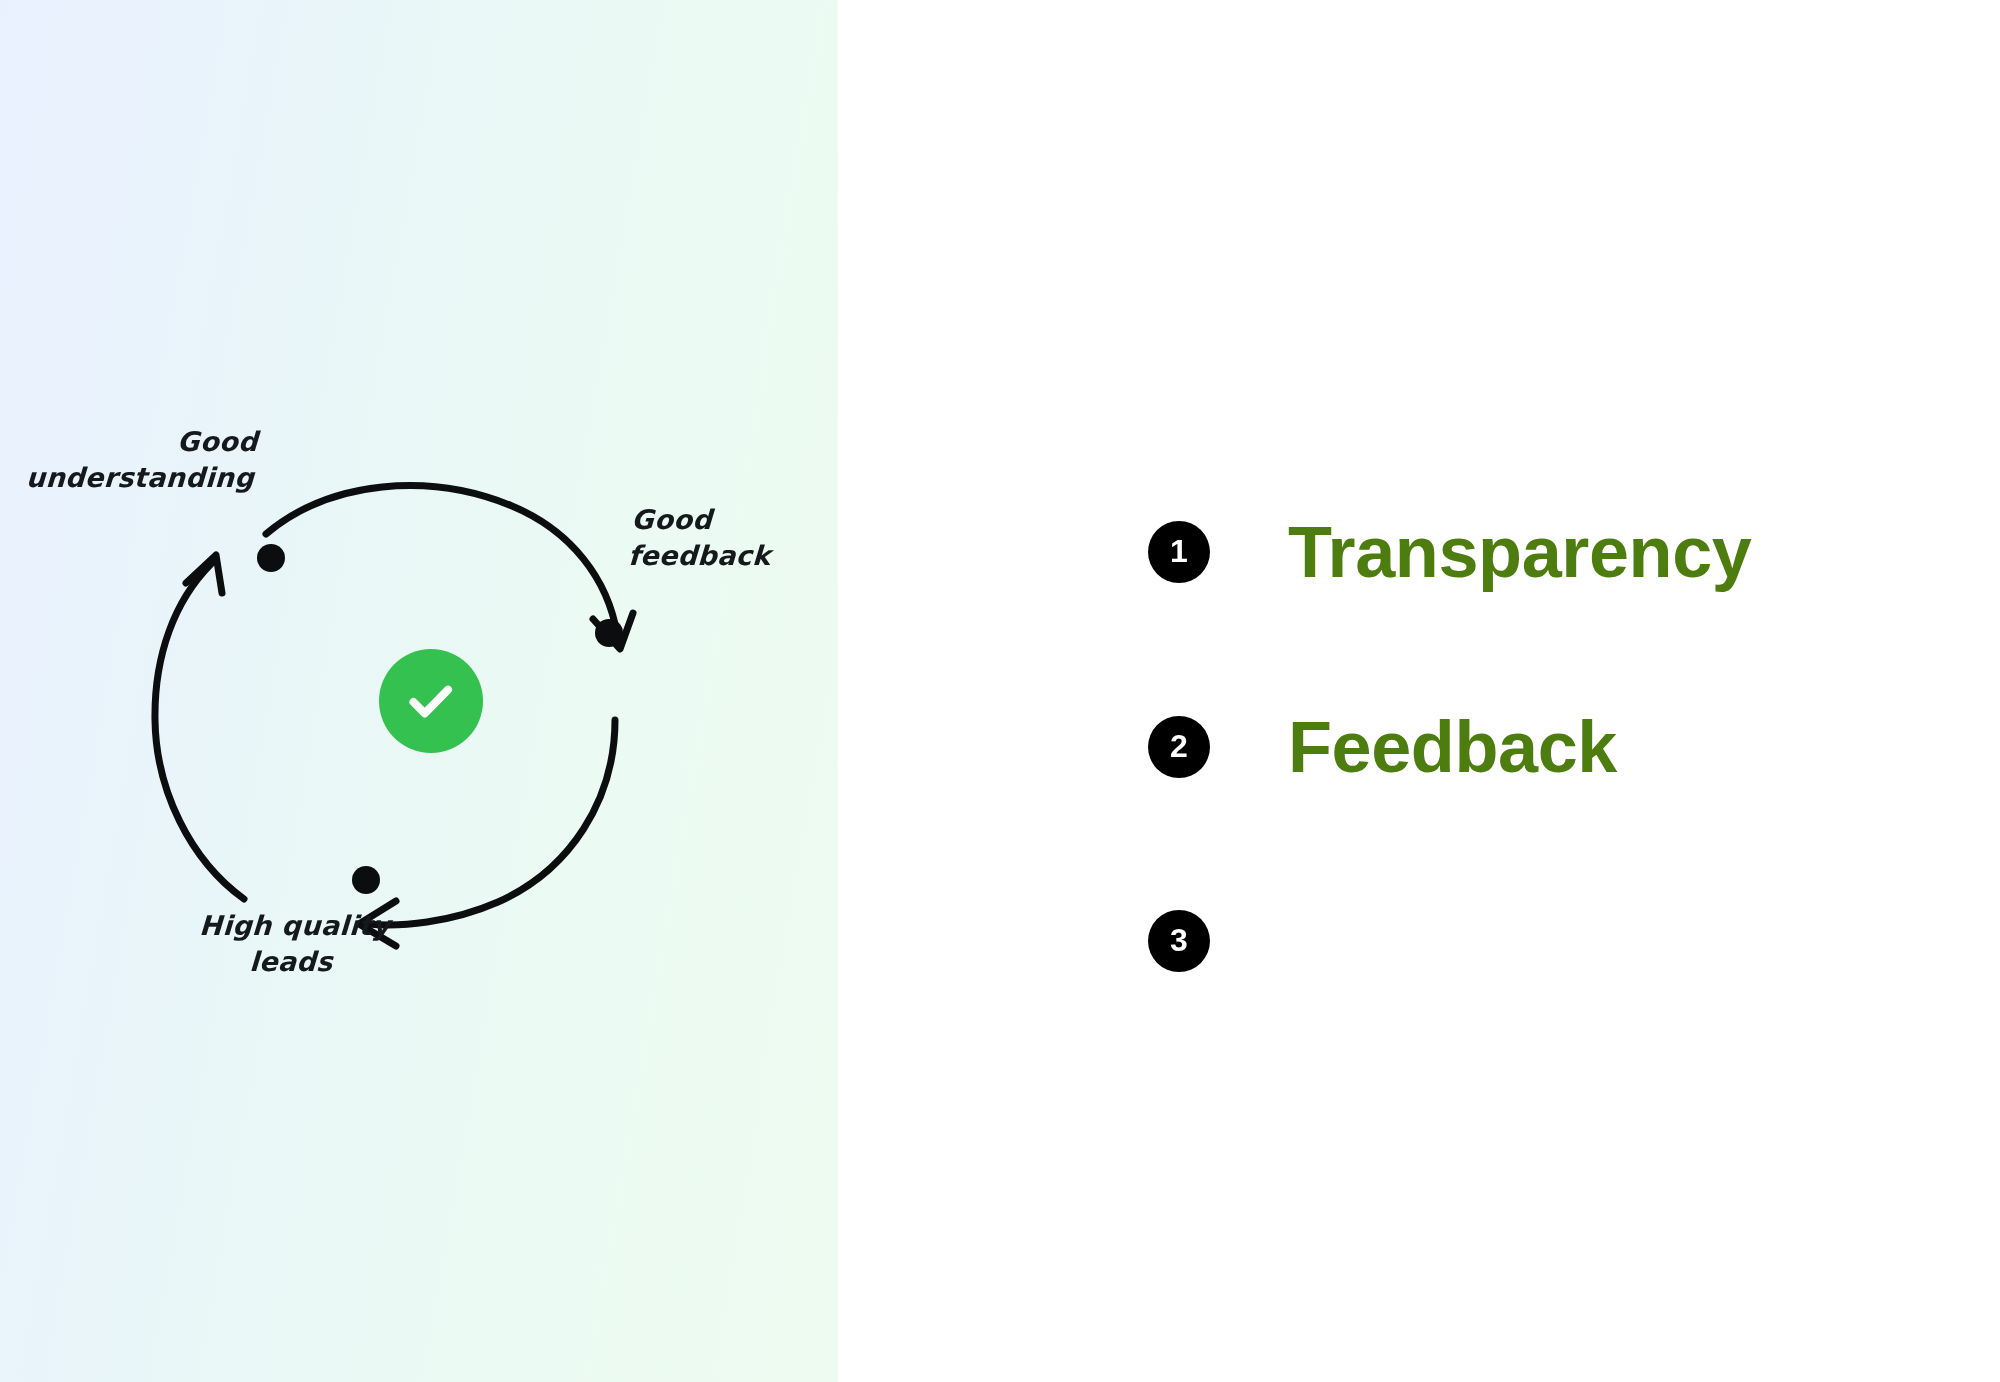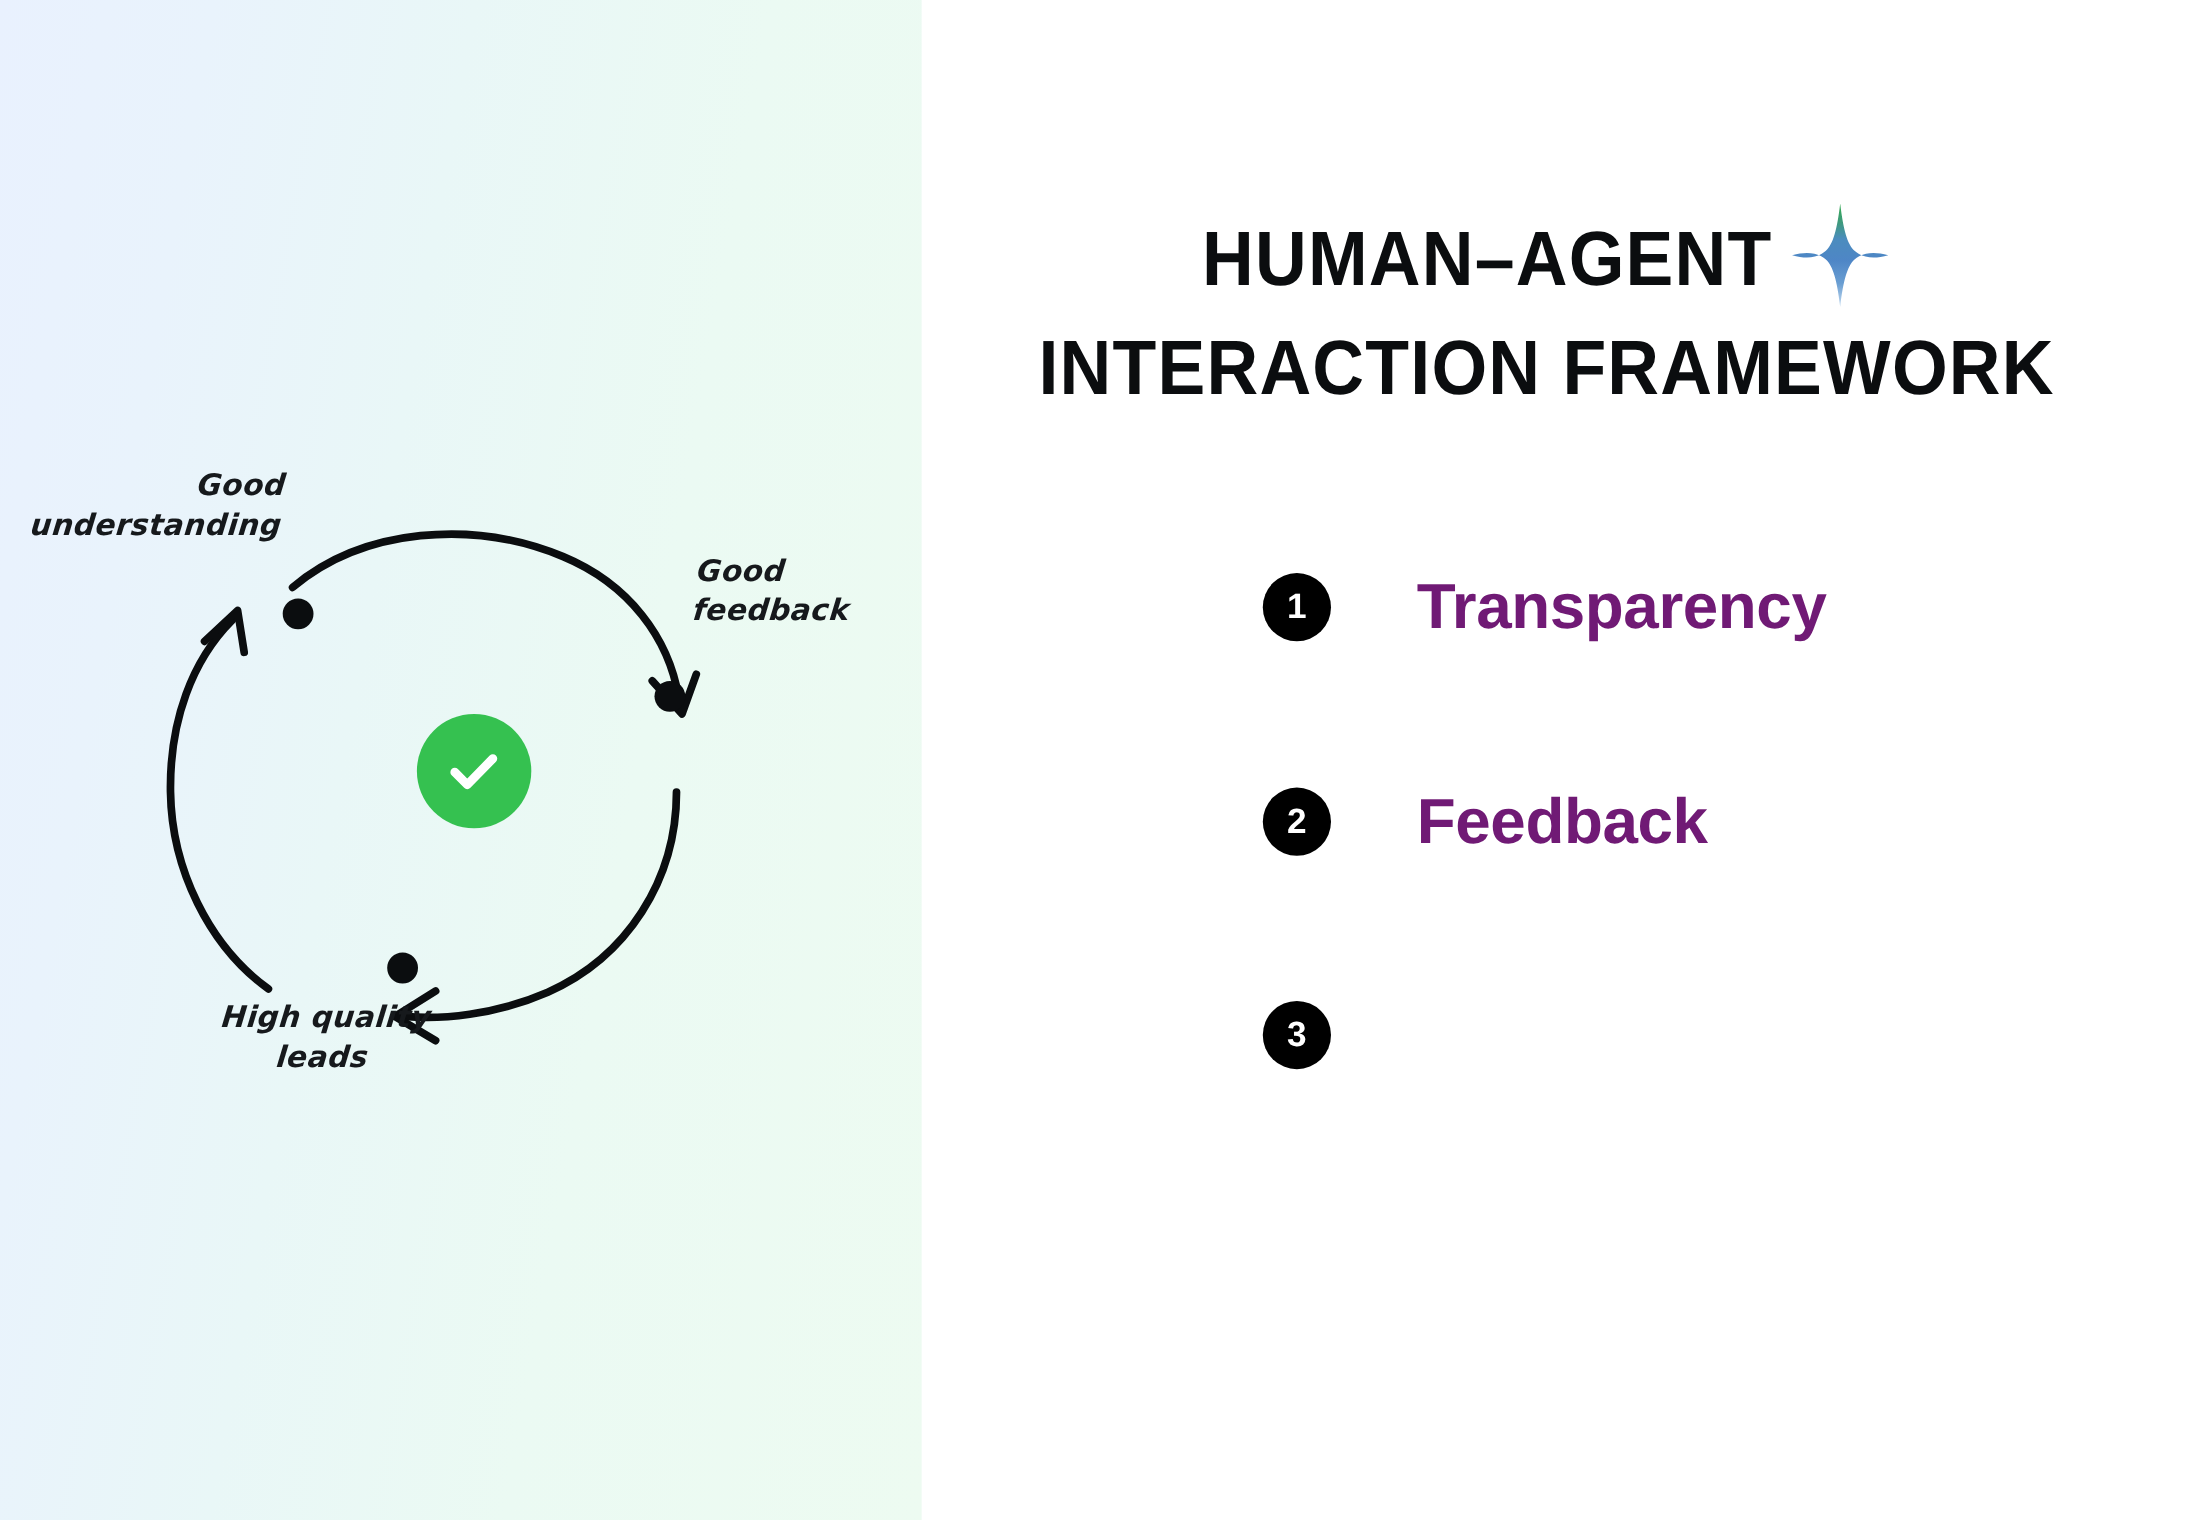--- a/index.html
+++ b/index.html
@@ -135,23 +135,23 @@
     justify-content:center;
     font-family:"Liberation Sans", sans-serif;
     font-weight:700;
     font-size:32px;
     line-height:1;
     padding-bottom:2px;
   }
   .point-label {
     font-family:"Liberation Sans", sans-serif;
     font-weight:700;
-    font-size:58px;
+    font-size:72px;
     line-height:64px;
-    color:#701a75;
+    color:#4d7c0f;
     letter-spacing:-0.4px;
     white-space:nowrap;
   }
 </style>
 </head>
 <body>
 
 <div class="slide">
 
   <div class="left-panel">
@@ -193,53 +193,20 @@
 feedback</div>
 
       <div class="hand-label lbl-leads">High quality
 leads</div>
 
     </div>
   </div>
 
   <div class="right-panel">
 
-    <div class="title-block">
-
-      <div class="title-line">
-        <span>HUMAN–AGENT</span>
-
-        <svg class="sparkle-icon" viewBox="0 0 100 100">
-          <defs>
-            <linearGradient id="sparkGrad" x1="50" y1="4" x2="50" y2="96" gradientUnits="userSpaceOnUse">
-              <stop offset="0" stop-color="#34a853"></stop>
-              <stop offset="0.18" stop-color="#3f9a7e"></stop>
-              <stop offset="0.34" stop-color="#4b8cbe"></stop>
-              <stop offset="0.55" stop-color="#4e86c6"></stop>
-              <stop offset="0.78" stop-color="#6a9ed2"></stop>
-              <stop offset="1" stop-color="#bcd6ee"></stop>
-            </linearGradient>
-          </defs>
-          <path d="M50 3
-                   C 53 27 57 40 64 46
-                   C 71 52 82 54 97 50
-                   C 82 46 71 48 64 54
-                   C 57 60 53 73 50 97
-                   C 47 73 43 60 36 54
-                   C 29 48 18 46 3 50
-                   C 18 54 29 52 36 46
-                   C 43 40 47 27 50 3 Z" fill="url(#sparkGrad)"></path>
-        </svg>
-      </div>
-
-      <div class="title-line">
-        <span>INTERACTION FRAMEWORK</span>
-      </div>
-
-    </div>
 
     <div class="points-list">
 
       <div class="point-row">
         <div class="point-badge">1</div>
         <div class="point-label">Transparency</div>
       </div>
 
       <div class="point-row">
         <div class="point-badge">2</div>

